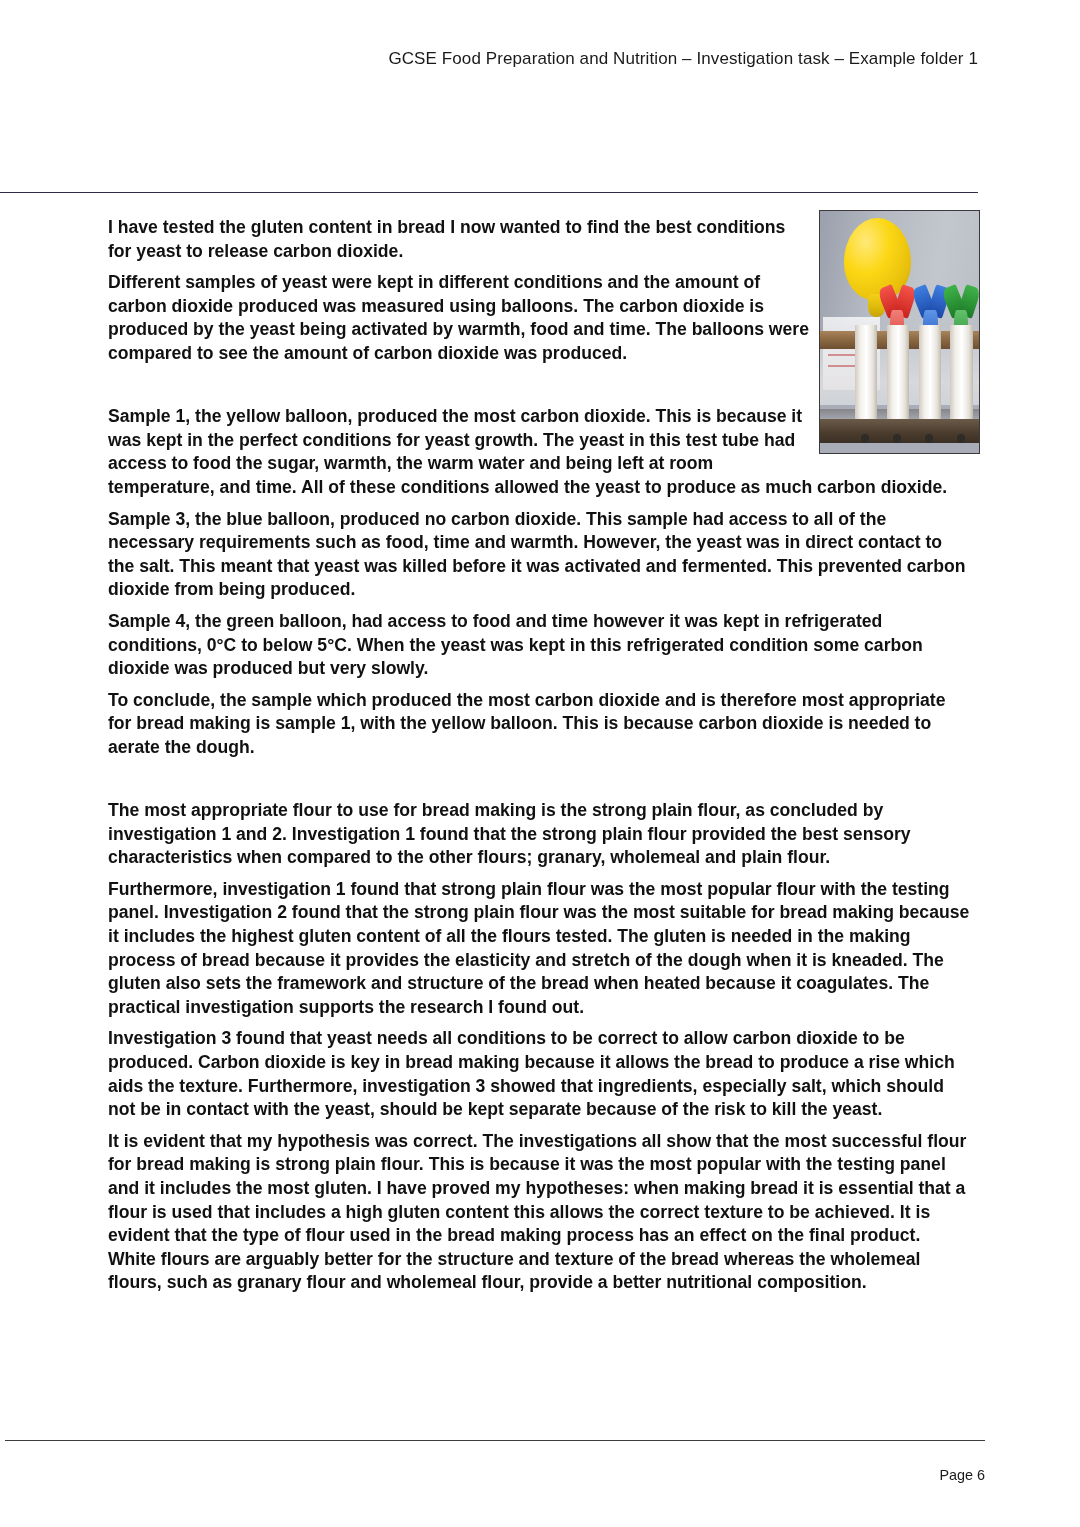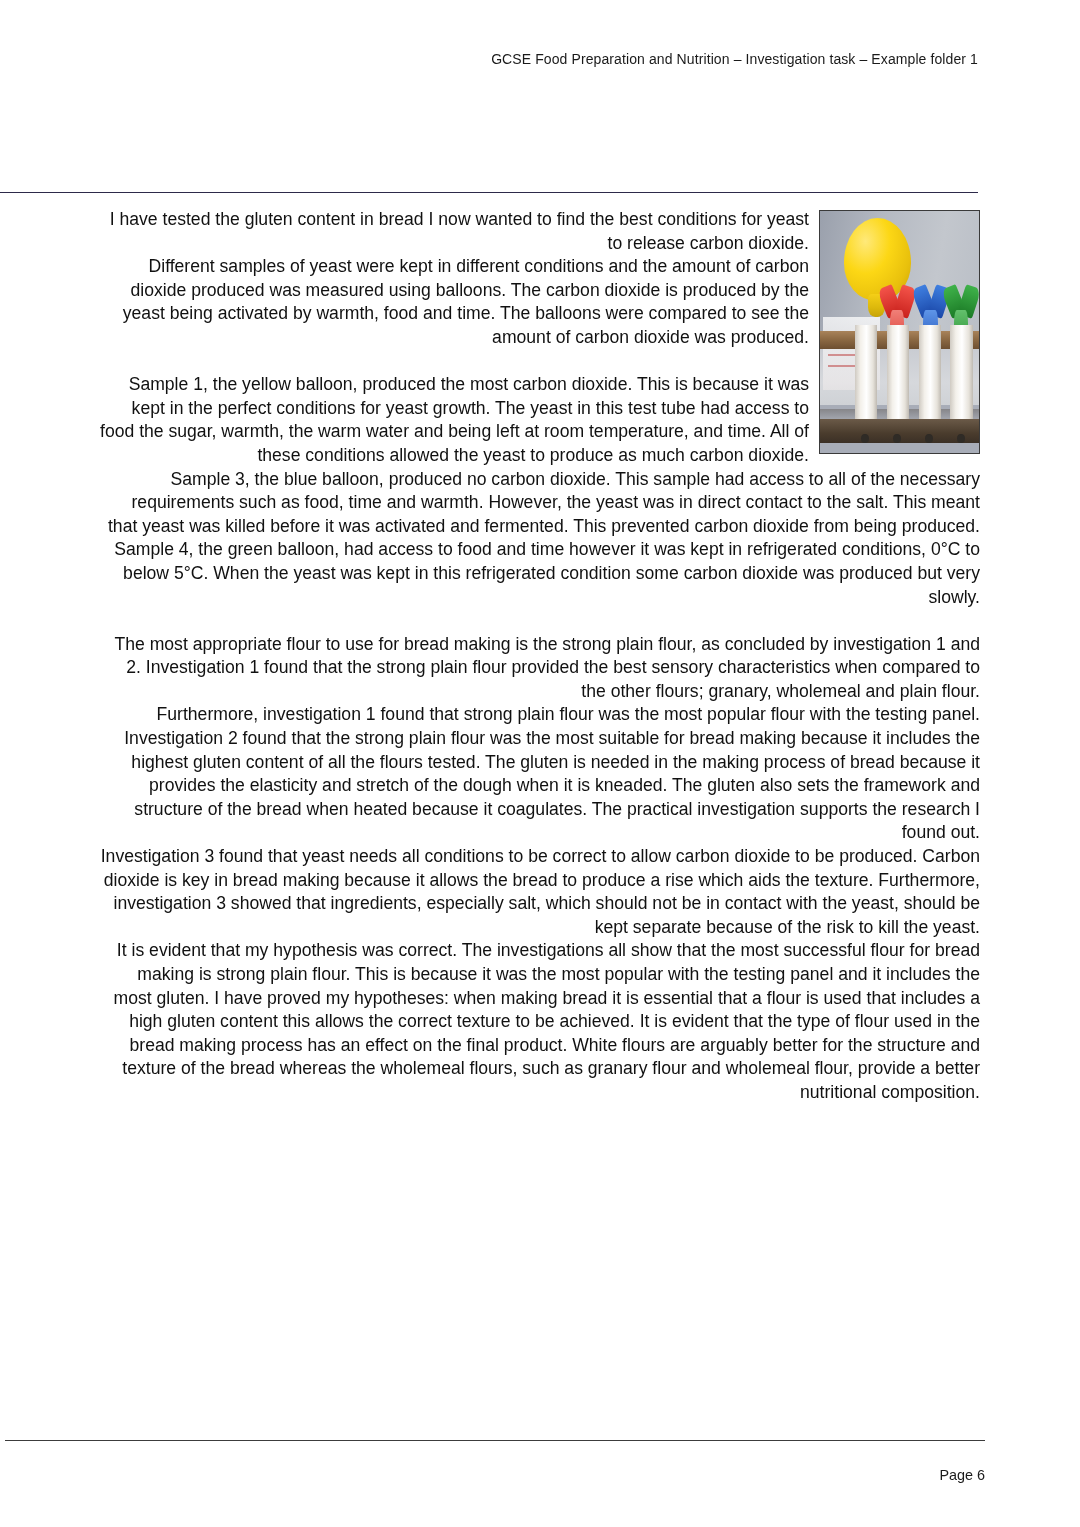--- a/index.html
+++ b/index.html
@@ -16,21 +16,21 @@
     overflow: hidden;
   }
 
   
   .page-header {
     position: absolute;
     top: 46px;
     left: 0;
     width: 978px;
     text-align: right;
-    font-size: 14px;
+    font-size: 17px;
     line-height: 26px;
     color: #1a1a1a;
     letter-spacing: 0.1px;
   }
 
   .header-rule {
     position: absolute;
     top: 192px;
     left: 0;
     width: 978px;
@@ -43,22 +43,23 @@
     position: absolute;
     top: 208px;
     left: 100px;
     width: 880px;
     font-size: 17.6px;
     line-height: 23.6px;
     color: #111111;
   }
 
   .para {
-    margin: 0;
-    text-align: right;
+    margin: 8px;
+    text-align: left;
+    font-weight: bold;
   }
 
   .spacer {
     height: 23.6px;
   }
 
   .section-title {
     margin: 0;
     font-size: 17.6px;
     line-height: 23.6px;
@@ -250,20 +251,21 @@
     <div class="tube-cap" style="left:66%"></div>
     <div class="tube-cap" style="left:86%"></div>
   </div>
 
   <p class="para">I have tested the gluten content in bread I now wanted to find the best conditions for yeast to release carbon dioxide.</p>
   <p class="para">Different samples of yeast were kept in different conditions and the amount of carbon dioxide produced was measured using balloons. The carbon dioxide is produced by the yeast being activated by warmth, food and time. The balloons were compared to see the amount of carbon dioxide was produced.</p>
   <div class="spacer"></div>
   <p class="para">Sample 1, the yellow balloon, produced the most carbon dioxide. This is because it was kept in the perfect conditions for yeast growth. The yeast in this test tube had access to food the sugar, warmth, the warm water and being left at room temperature, and time. All of these conditions allowed the yeast to produce as much carbon dioxide.</p>
   <p class="para">Sample 3, the blue balloon, produced no carbon dioxide. This sample had access to all of the necessary requirements such as food, time and warmth. However, the yeast was in direct contact to the salt. This meant that yeast was killed before it was activated and fermented. This prevented carbon dioxide from being produced.</p>
   <p class="para">Sample 4, the green balloon, had access to food and time however it was kept in refrigerated conditions, 0°C to below 5°C. When the yeast was kept in this refrigerated condition some carbon dioxide was produced but very slowly.</p>
+  <p class="para">To conclude, the sample which produced the most carbon dioxide and is therefore most appropriate for bread making is sample 1, with the yellow balloon. This is because carbon dioxide is needed to aerate the dough.</p>
 
   <div class="spacer"></div>
 
 
   <p class="para">The most appropriate flour to use for bread making is the strong plain flour, as concluded by investigation 1 and 2. Investigation 1 found that the strong plain flour provided the best sensory characteristics when compared to the other flours; granary, wholemeal and plain flour.</p>
   <p class="para">Furthermore, investigation 1 found that strong plain flour was the most popular flour with the testing panel. Investigation 2 found that the strong plain flour was the most suitable for bread making because it includes the highest gluten content of all the flours tested. The gluten is needed in the making process of bread because it provides the elasticity and stretch of the dough when it is kneaded. The gluten also sets the framework and structure of the bread when heated because it coagulates. The practical investigation supports the research I found out.</p>
   <p class="para">Investigation 3 found that yeast needs all conditions to be correct to allow carbon dioxide to be produced. Carbon dioxide is key in bread making because it allows the bread to produce a rise which aids the texture. Furthermore, investigation 3 showed that ingredients, especially salt, which should not be in contact with the yeast, should be kept separate because of the risk to kill the yeast.</p>
   <p class="para">It is evident that my hypothesis was correct. The investigations all show that the most successful flour for bread making is strong plain flour. This is because it was the most popular with the testing panel and it includes the most gluten. I have proved my hypotheses: when making bread it is essential that a flour is used that includes a high gluten content this allows the correct texture to be achieved. It is evident that the type of flour used in the bread making process has an effect on the final product. White flours are arguably better for the structure and texture of the bread whereas the wholemeal flours, such as granary flour and wholemeal flour, provide a better nutritional composition.</p>
 </div>
 

